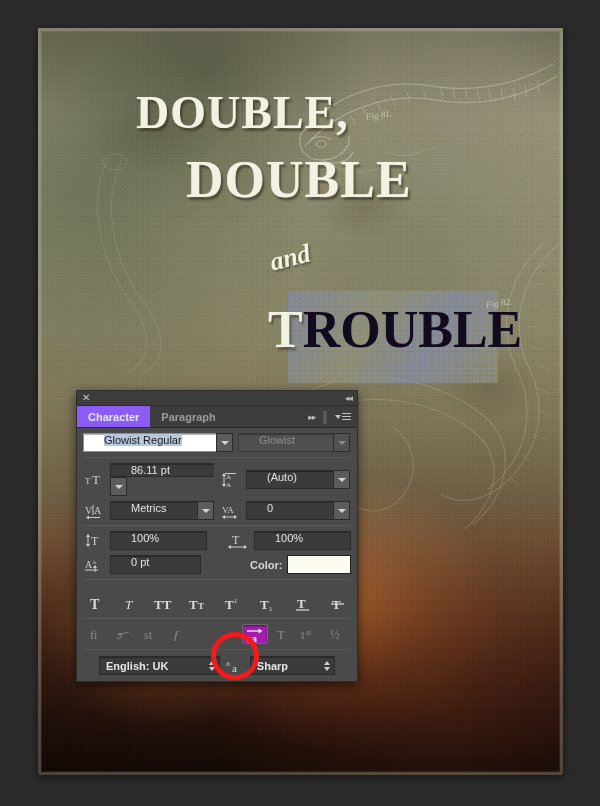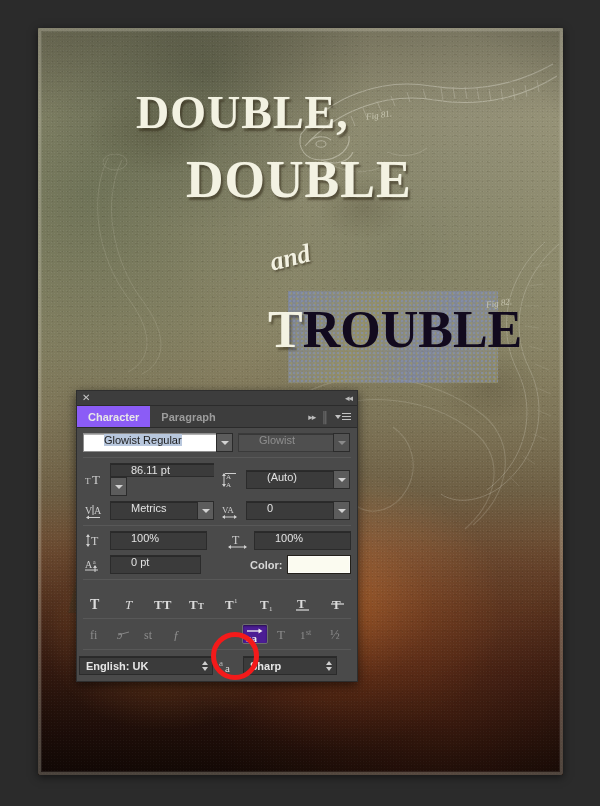--- a/index.html
+++ b/index.html
@@ -246,28 +246,28 @@
     padding: 3px 6px 4px;
   }
   .tbtn {
     width: 26px; height: 20px;
     display: flex; align-items: center; justify-content: center;
     color: #dcdcdc; font-family: "Liberation Serif", serif;
     cursor: pointer; border: 1px solid transparent; border-radius: 2px;
   }
   .tbtn.off { color: #8c8c8c; }
   .tbtn.active {
-    background: #4c1d95; border: 1px solid #6d6d6d;
+    background: #a21caf; border: 1px solid #6d6d6d;
     box-shadow: inset 0 1px 2px rgba(0,0,0,.5);
     color: #f0f0f0;
     margin-left: 48px;
   }
   .tbtn svg { display: block; }
 
-  .footer { display: flex; align-items: center; gap: 6px; padding: 4px 2px 6px; }
+  .footer { display: flex; align-items: center; gap: 6px; padding: 4px 22px 6px; }
   .select {
     height: 19px; background: #3b3b3b; border: 1px solid #2b2b2b;
     display: flex; align-items: center; justify-content: space-between;
     padding: 0 4px 0 6px; color: #e6e6e6; font-size: 11px; font-weight: bold;
     box-shadow: inset 0 1px 0 rgba(0,0,0,.3); cursor: pointer;
   }
   .select .spin { display: flex; flex-direction: column; gap: 2px; margin-left: 6px; }
   .select .spin i { width: 0; height: 0; border-left: 3.5px solid transparent; border-right: 3.5px solid transparent; }
   .select .spin i.up { border-bottom: 4px solid #cfcfcf; }
   .select .spin i.dn { border-top: 4px solid #cfcfcf; }

